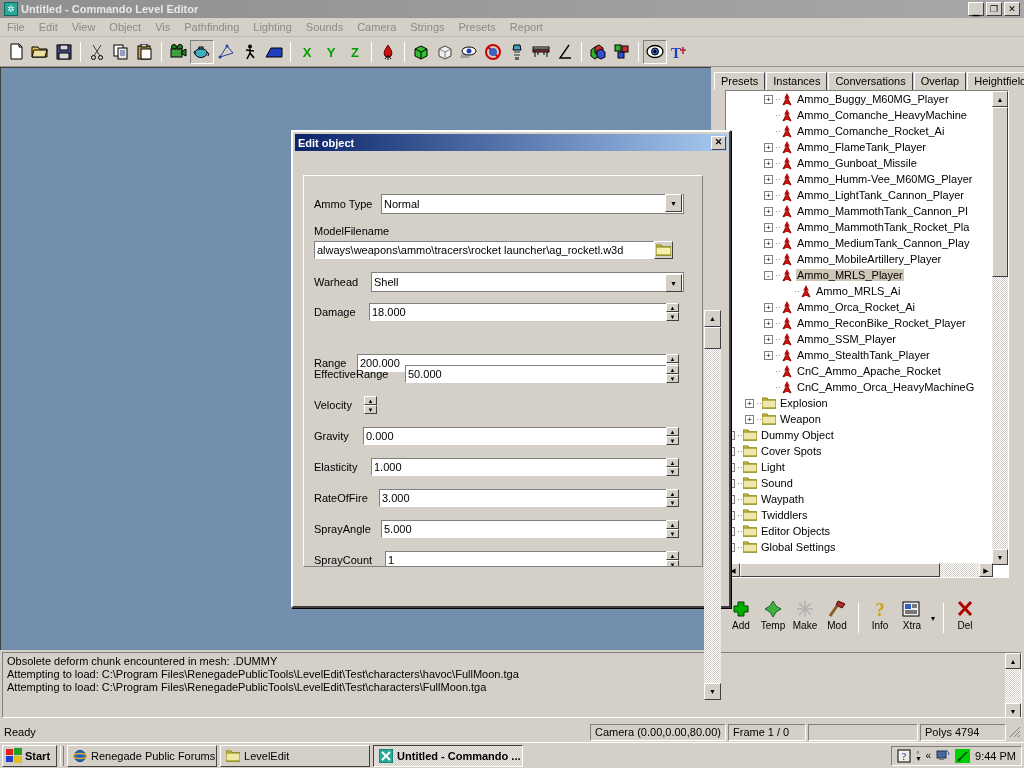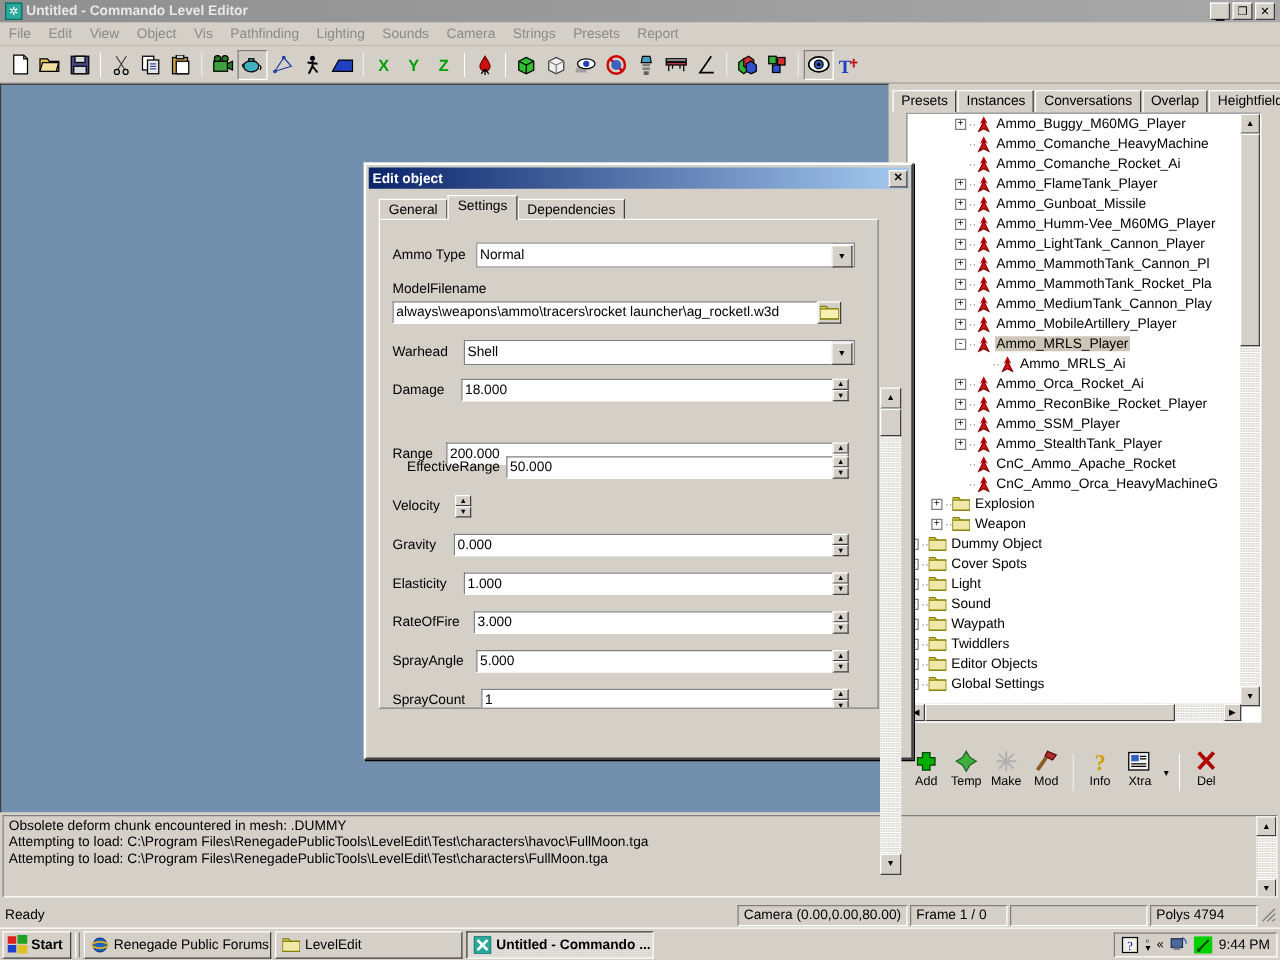--- a/index.html
+++ b/index.html
@@ -989,30 +989,25 @@
       <span>9:44 PM</span>
     </div>
   </div>
 
   <div class="dialog">
     <div class="dlg-title">
       <span>Edit object</span>
       <div class="dlg-close">✕</div>
     </div>
 
-    <div class="dlg-tabs" id="dlg-tabs">
-        <div class="dlg-tab">General</div>
-        <div class="dlg-tab active">Settings</div>
-        <div class="dlg-tab">Dependencies</div>
-      </div>
 
     <div class="dlg-body" id="dlg-body">
         <div class="fieldrow" style="top: 18px;">
           <span class="flabel" style="width: 62px;">Ammo Type</span>
-          <div class="combo" style="width: 303px; border: 1px solid rgb(128, 128, 128); background: rgb(255, 255, 255);">
+          <div class="combo" style="width: 303px; border: 1px solid rgb(128, 128, 128); background: rgb(255, 255, 255); align-items: flex-end;">
             <div class="textbox" style="flex: 1 1 0%; border: none; background: rgb(255, 255, 255); height: 18px;">Normal</div>
             <div class="combo-arrow">▼</div>
           </div>
         </div>
         <div class="fname-above" style="top: 49px;">ModelFilename</div>
         <div class="fieldrow" style="top: 65px;">
           <div class="textbox" style="width: 340px;">always\weapons\ammo\tracers\rocket launcher\ag_rocketl.w3d</div>
           <div class="browse-btn">
             <svg width="15" height="12" viewBox="0 0 15 12">
               <path d="M0 1 h5 l1.5 2 H15 V11 H0 Z" fill="#e8d070" stroke="#808000"></path>
@@ -1037,21 +1032,21 @@
         </div>
         <div class="fieldrow" style="top: 166px; margin-top: 12px;">
           <span class="flabel" style="width: 38px;">Range</span>
           <div class="textbox" style="width: 310px;">200.000</div>
           <div class="spin">
             <div>▲</div>
             <div>▼</div>
           </div>
         </div>
         <div class="fieldrow" style="top: 189px;">
-          <span class="flabel" style="width: 86px; text-align: right;">EffectiveRange</span>
+          <span class="flabel" style="width: 86px;">EffectiveRange</span>
           <div class="textbox" style="width: 262px;">50.000</div>
           <div class="spin">
             <div>▲</div>
             <div>▼</div>
           </div>
         </div>
         <div class="fieldrow" style="top: 220px;">
           <span class="flabel" style="width: 46px;">Velocity</span>
           <div class="spin">
             <div>▲</div>

